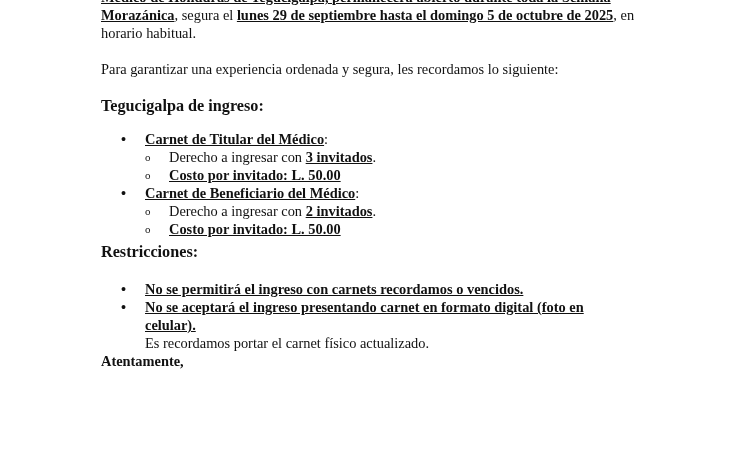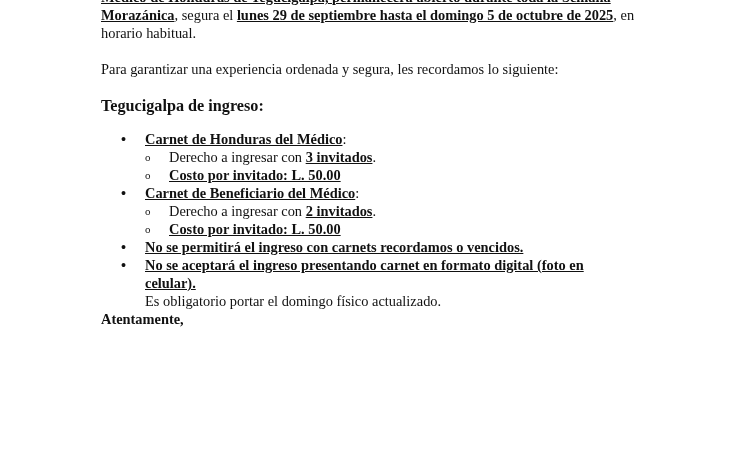--- a/index.html
+++ b/index.html
@@ -80,21 +80,21 @@
     <span>horario habitual.</span>
   </p>
 
   <p class="para">Para garantizar una experiencia ordenada y segura, les recordamos lo siguiente:</p>
 
   <div class="heading">Tegucigalpa de ingreso:</div>
 
   <ul class="l1 req-list">
     <li>
       <span class="bullet">•</span>
-      <b>Carnet de Honduras del Médico</b><span>:</span>
+      <b>Carnet de Titular del Médico</b><span>:</span>
       <ul class="l2">
         <li>
           <span class="bullet">o</span>
           <span>Derecho a ingresar con </span><b>3 invitados</b><span>.</span>
         </li>
         <li>
           <span class="bullet">o</span>
           <b>Costo por invitado: L. 50.00</b>
         </li>
       </ul>
@@ -108,29 +108,30 @@
           <span>Derecho a ingresar con </span><b>2 invitados</b><span>.</span>
         </li>
         <li>
           <span class="bullet">o</span>
           <b>Costo por invitado: L. 50.00</b>
         </li>
       </ul>
     </li>
   </ul>
 
+  <div class="heading res-heading">Restricciones:</div>
 
   <ul class="l1 res-list">
     <li>
       <span class="bullet">•</span>
       <b>No se permitirá el ingreso con carnets recordamos o vencidos.</b>
     </li>
     <li style="padding-right:30px;">
       <span class="bullet">•</span>
       <b>No se aceptará el ingreso presentando carnet en formato digital (foto en celular).</b>
-      <div>Es obligatorio portar el domingo físico actualizado.</div>
+      <div>Es recordamos portar el carnet físico actualizado.</div>
     </li>
   </ul>
 
 
   <p class="closing">Atentamente,</p>
 
 </div>
 
 </body></html>

